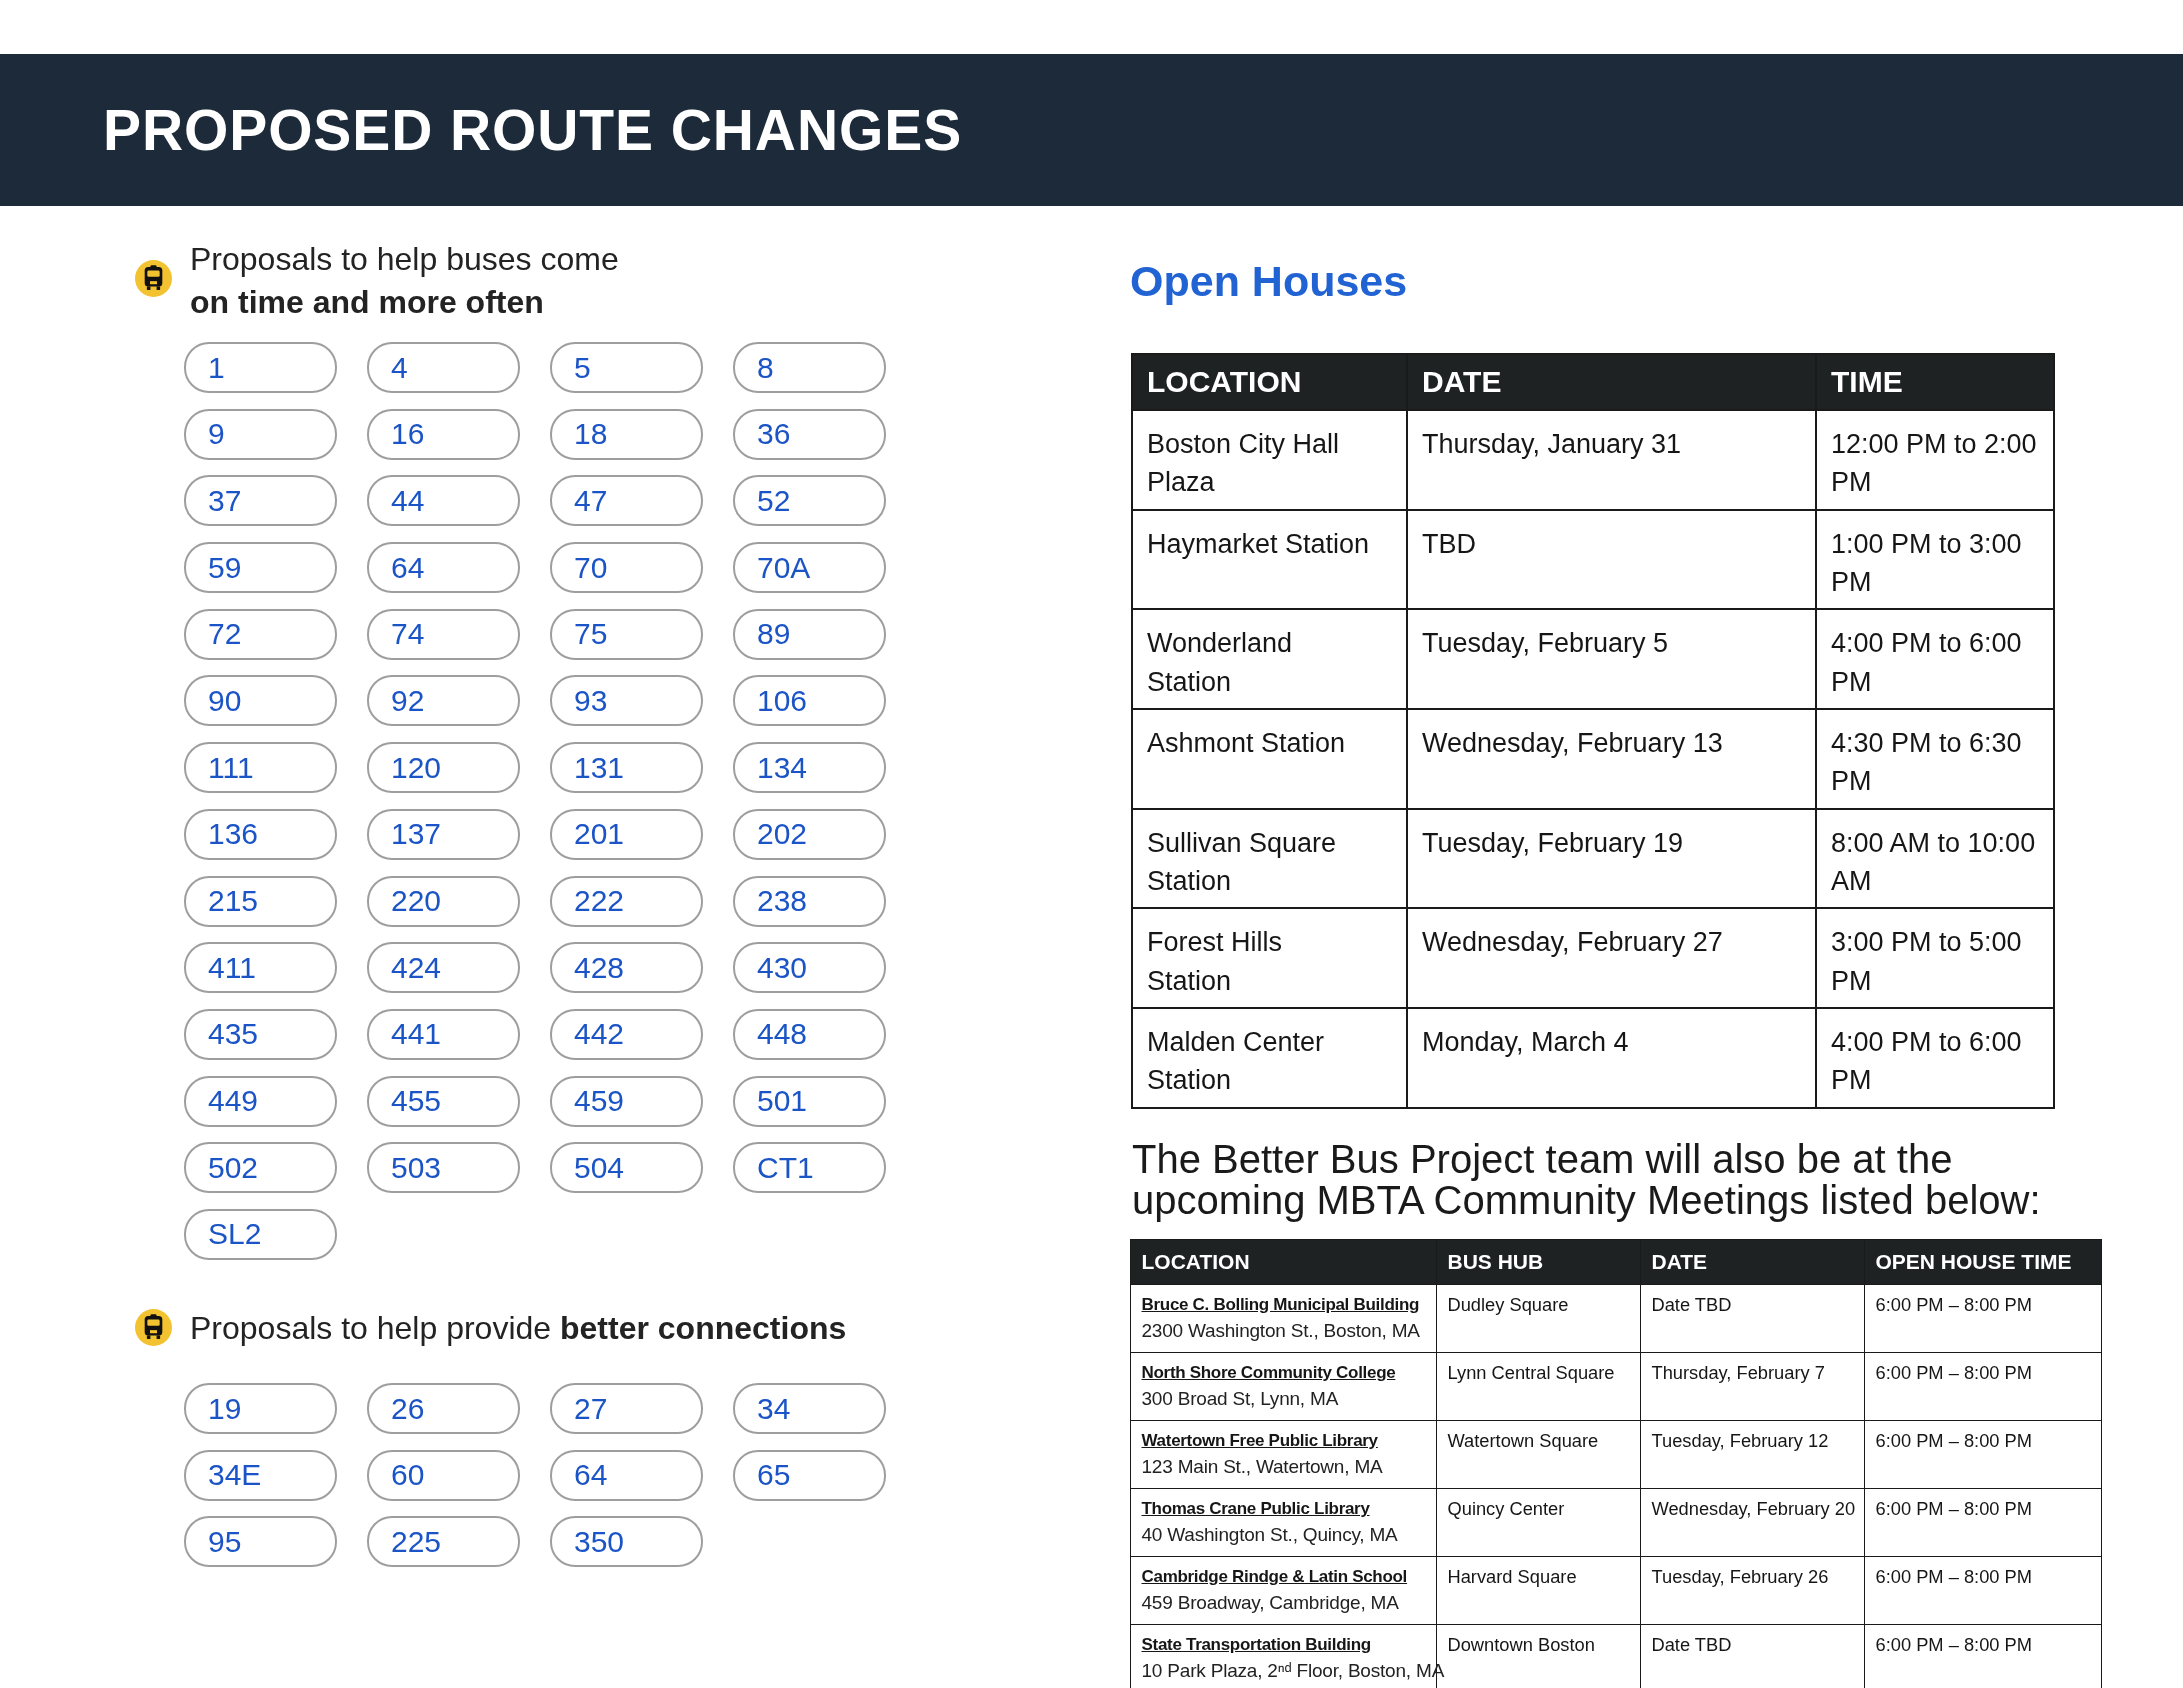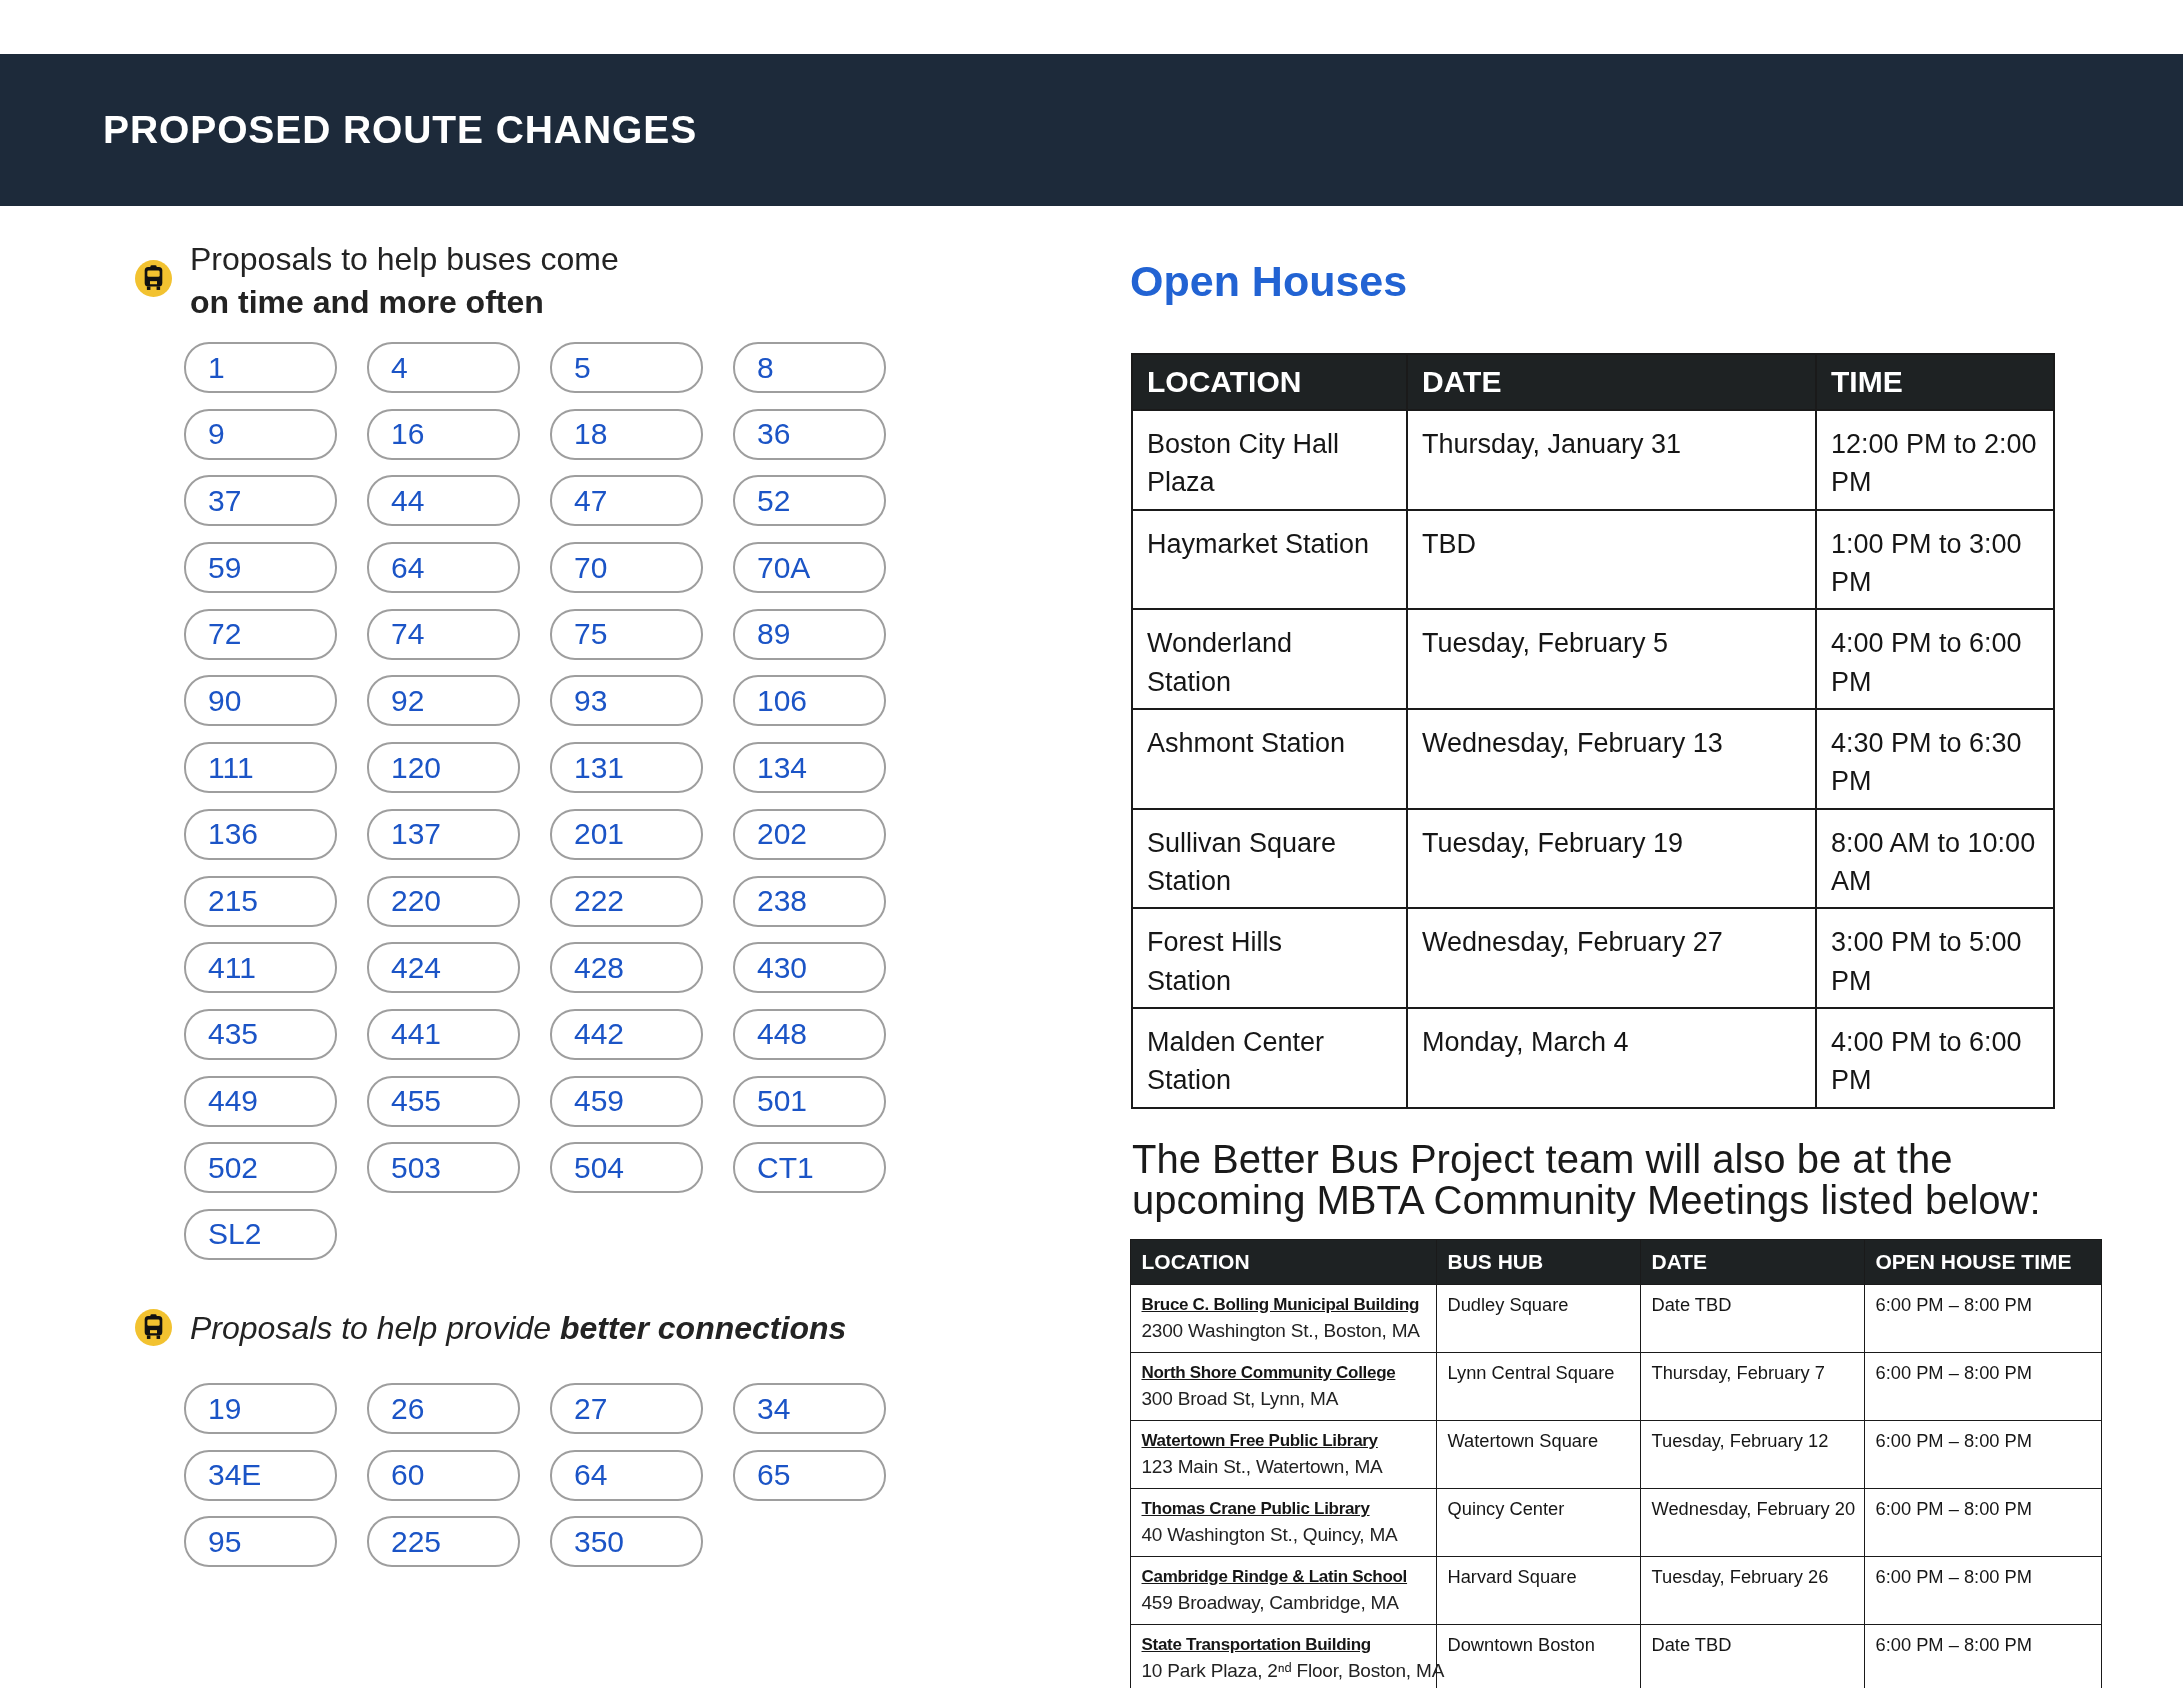--- a/index.html
+++ b/index.html
@@ -9,21 +9,21 @@
   *{margin:0;padding:0;box-sizing:border-box;}
   html,body{background:#e8e8e8;}
   .page{
     position:relative;width:2184px;height:1688px;background:#ffffff;overflow:hidden;
     font-family:"Liberation Sans", sans-serif;color:var(--ink);
   }
   
   .topbar{position:absolute;left:0;top:54px;width:2184px;height:152px;background:var(--navy);}
   .topbar .bar-title{
     position:absolute;top:0;height:152px;display:flex;align-items:center;
-    color:#ffffff;font-size:39px;font-weight:bold;letter-spacing:0.9px;white-space:nowrap;
+    color:#ffffff;font-size:57px;font-weight:bold;letter-spacing:0.9px;white-space:nowrap;
   }
   .bar-title.left{left:103px;}
   .bar-title.right{left:1155px;}
   
   .bus-badge{position:absolute;width:37px;height:37px;}
   .lede{position:absolute;font-size:32px;line-height:43px;color:#232323;white-space:nowrap;}
   .lede .bold{font-weight:bold;}
   
   .pill-grid{
     position:absolute;display:grid;grid-template-columns:repeat(4,153px);
@@ -142,21 +142,21 @@
 
   <svg class="bus-badge" style="left:135px;top:1309px;" viewBox="0 0 42 42">
     <circle cx="21" cy="21" r="21" fill="#f2c230"></circle>
     <rect x="17.5" y="6" width="7" height="4" rx="1.5" fill="#111111"></rect>
     <rect x="11" y="8" width="20" height="22" rx="4" fill="#111111"></rect>
     <rect x="14" y="12" width="14" height="7" rx="1.5" fill="#f2c230"></rect>
     <rect x="17" y="24" width="8" height="3.5" fill="#f2c230"></rect>
     <rect x="13.5" y="30" width="4" height="4" fill="#111111"></rect>
     <rect x="24.5" y="30" width="4" height="4" fill="#111111"></rect>
   </svg>
-  <div class="lede" style="left:190px;top:1307px;font-style:italic;">
+  <div class="lede" style="left:190px;top:1307px;">
     <span>Proposals to help provide</span>
     <span class="bold">better connections</span>
   </div>
 
   <div class="pill-grid" style="left:184px;top:1383px;">
       <div class="pill">19</div>
       <div class="pill">26</div>
       <div class="pill">27</div>
       <div class="pill">34</div>
       <div class="pill">34E</div>

